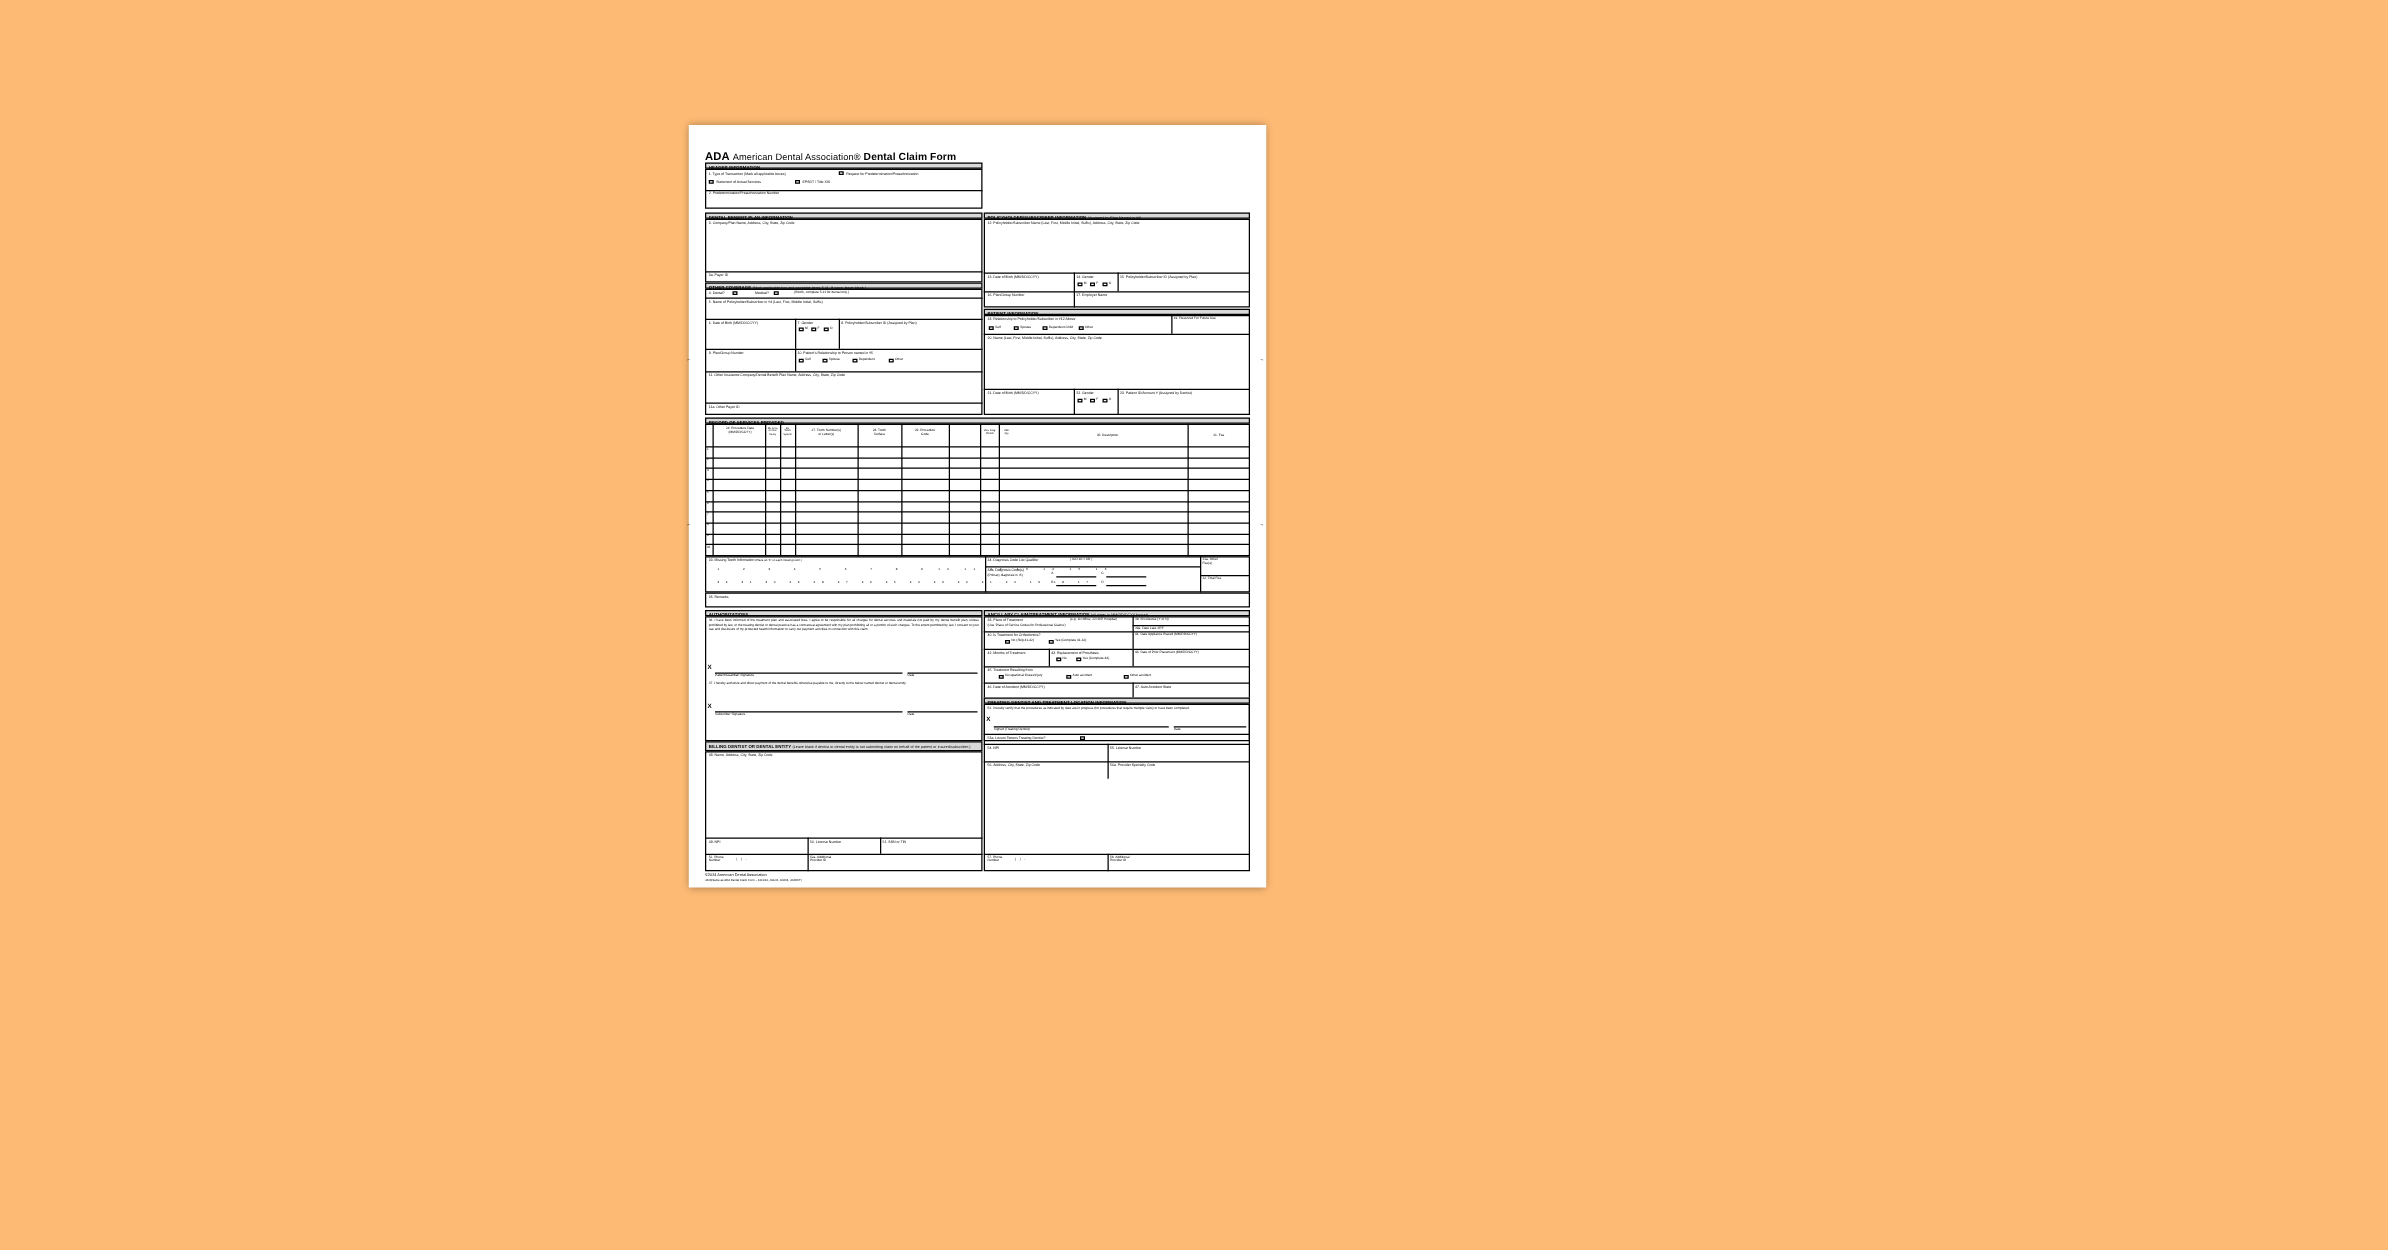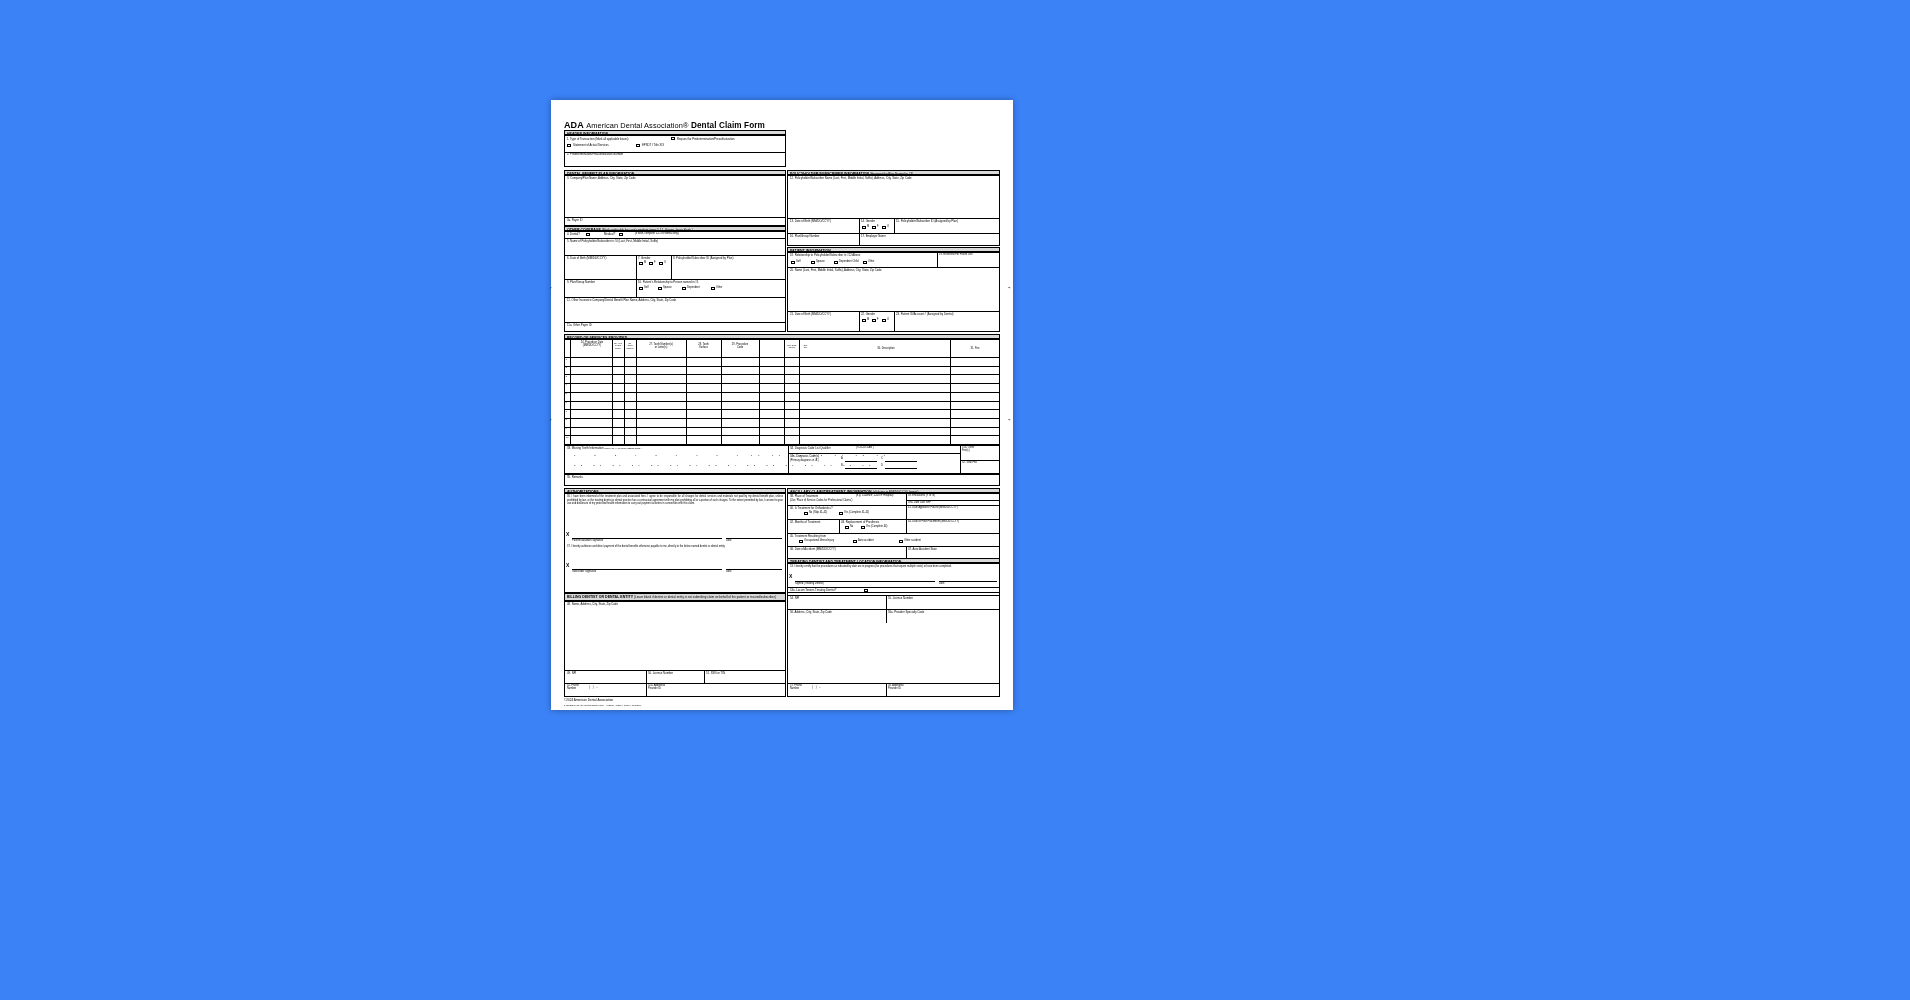--- a/index.html
+++ b/index.html
@@ -1,17 +1,17 @@
 <!DOCTYPE html>
 <html><head>
 <meta charset="utf-8">
 <style>
   html,body{margin:0;padding:0;background:#ffffff;}
   body{width:1910px;height:1000px;font-family:"Liberation Sans",sans-serif;color:#000;}
-  .viewport{position:relative;width:1910px;height:1000px;background:#3b82f6;overflow:hidden;}
+  .viewport{position:relative;width:1910px;height:1000px;background:#fdba74;overflow:hidden;}
   .page-shadow{position:absolute;left:551px;top:100px;width:462px;height:610px;background:#ffffff;box-shadow:0 0 6px rgba(0,0,0,.35);}
   .form{position:absolute;left:556px;top:108px;width:452px;height:595px;background:#fff;font-size:3.1px;line-height:1.15;}
   .ttl{position:absolute;left:8px;top:12px;font-size:8.2px;letter-spacing:.1px;white-space:nowrap;}
   .ttl .ada{font-weight:bold;font-size:9px;}
   .ttl .ass{font-weight:normal;font-size:7.4px;}
   .ttl .dcf{font-weight:bold;font-size:8.2px;}
   .box{position:absolute;border:0.5px solid #000;box-sizing:border-box;}
   .hdr{position:absolute;background:#d9d9d9;border:0.5px solid #000;box-sizing:border-box;font-weight:bold;font-size:3.5px;padding:0.6px 2px;letter-spacing:.05px;white-space:nowrap;}
   .hdr span.n{font-weight:normal;font-size:2.9px;}
   .lbl{position:absolute;font-size:2.8px;white-space:nowrap;}

